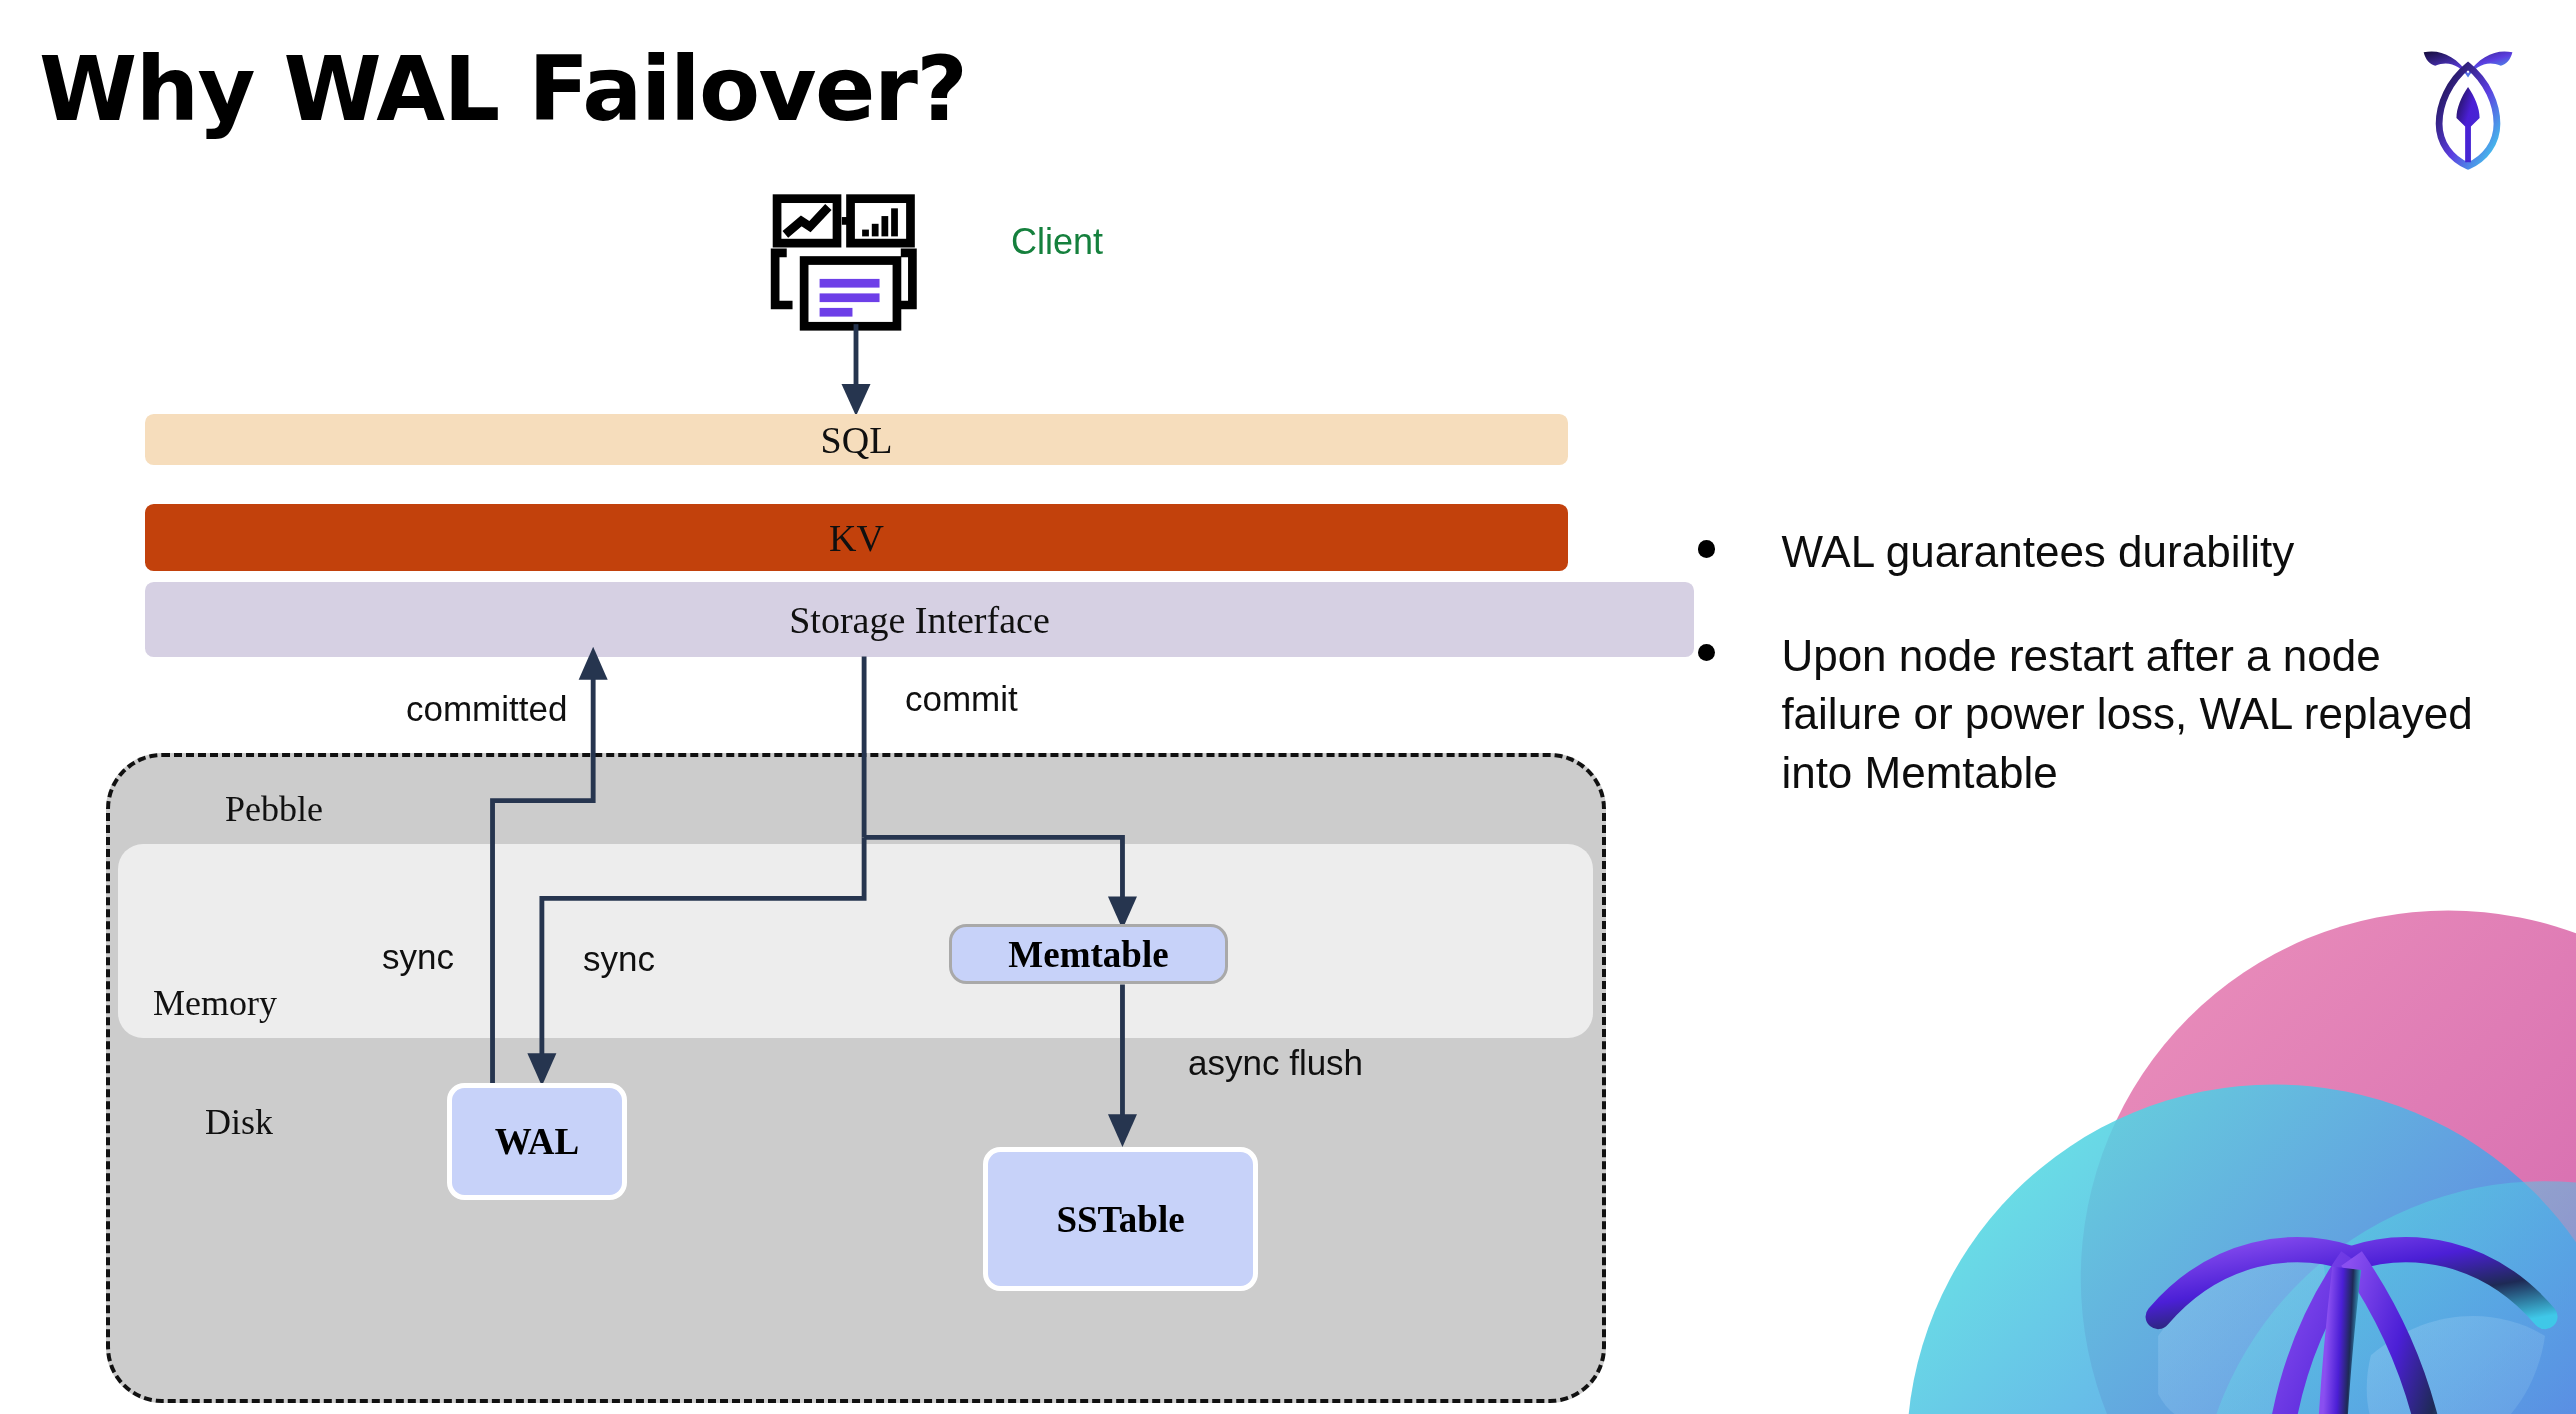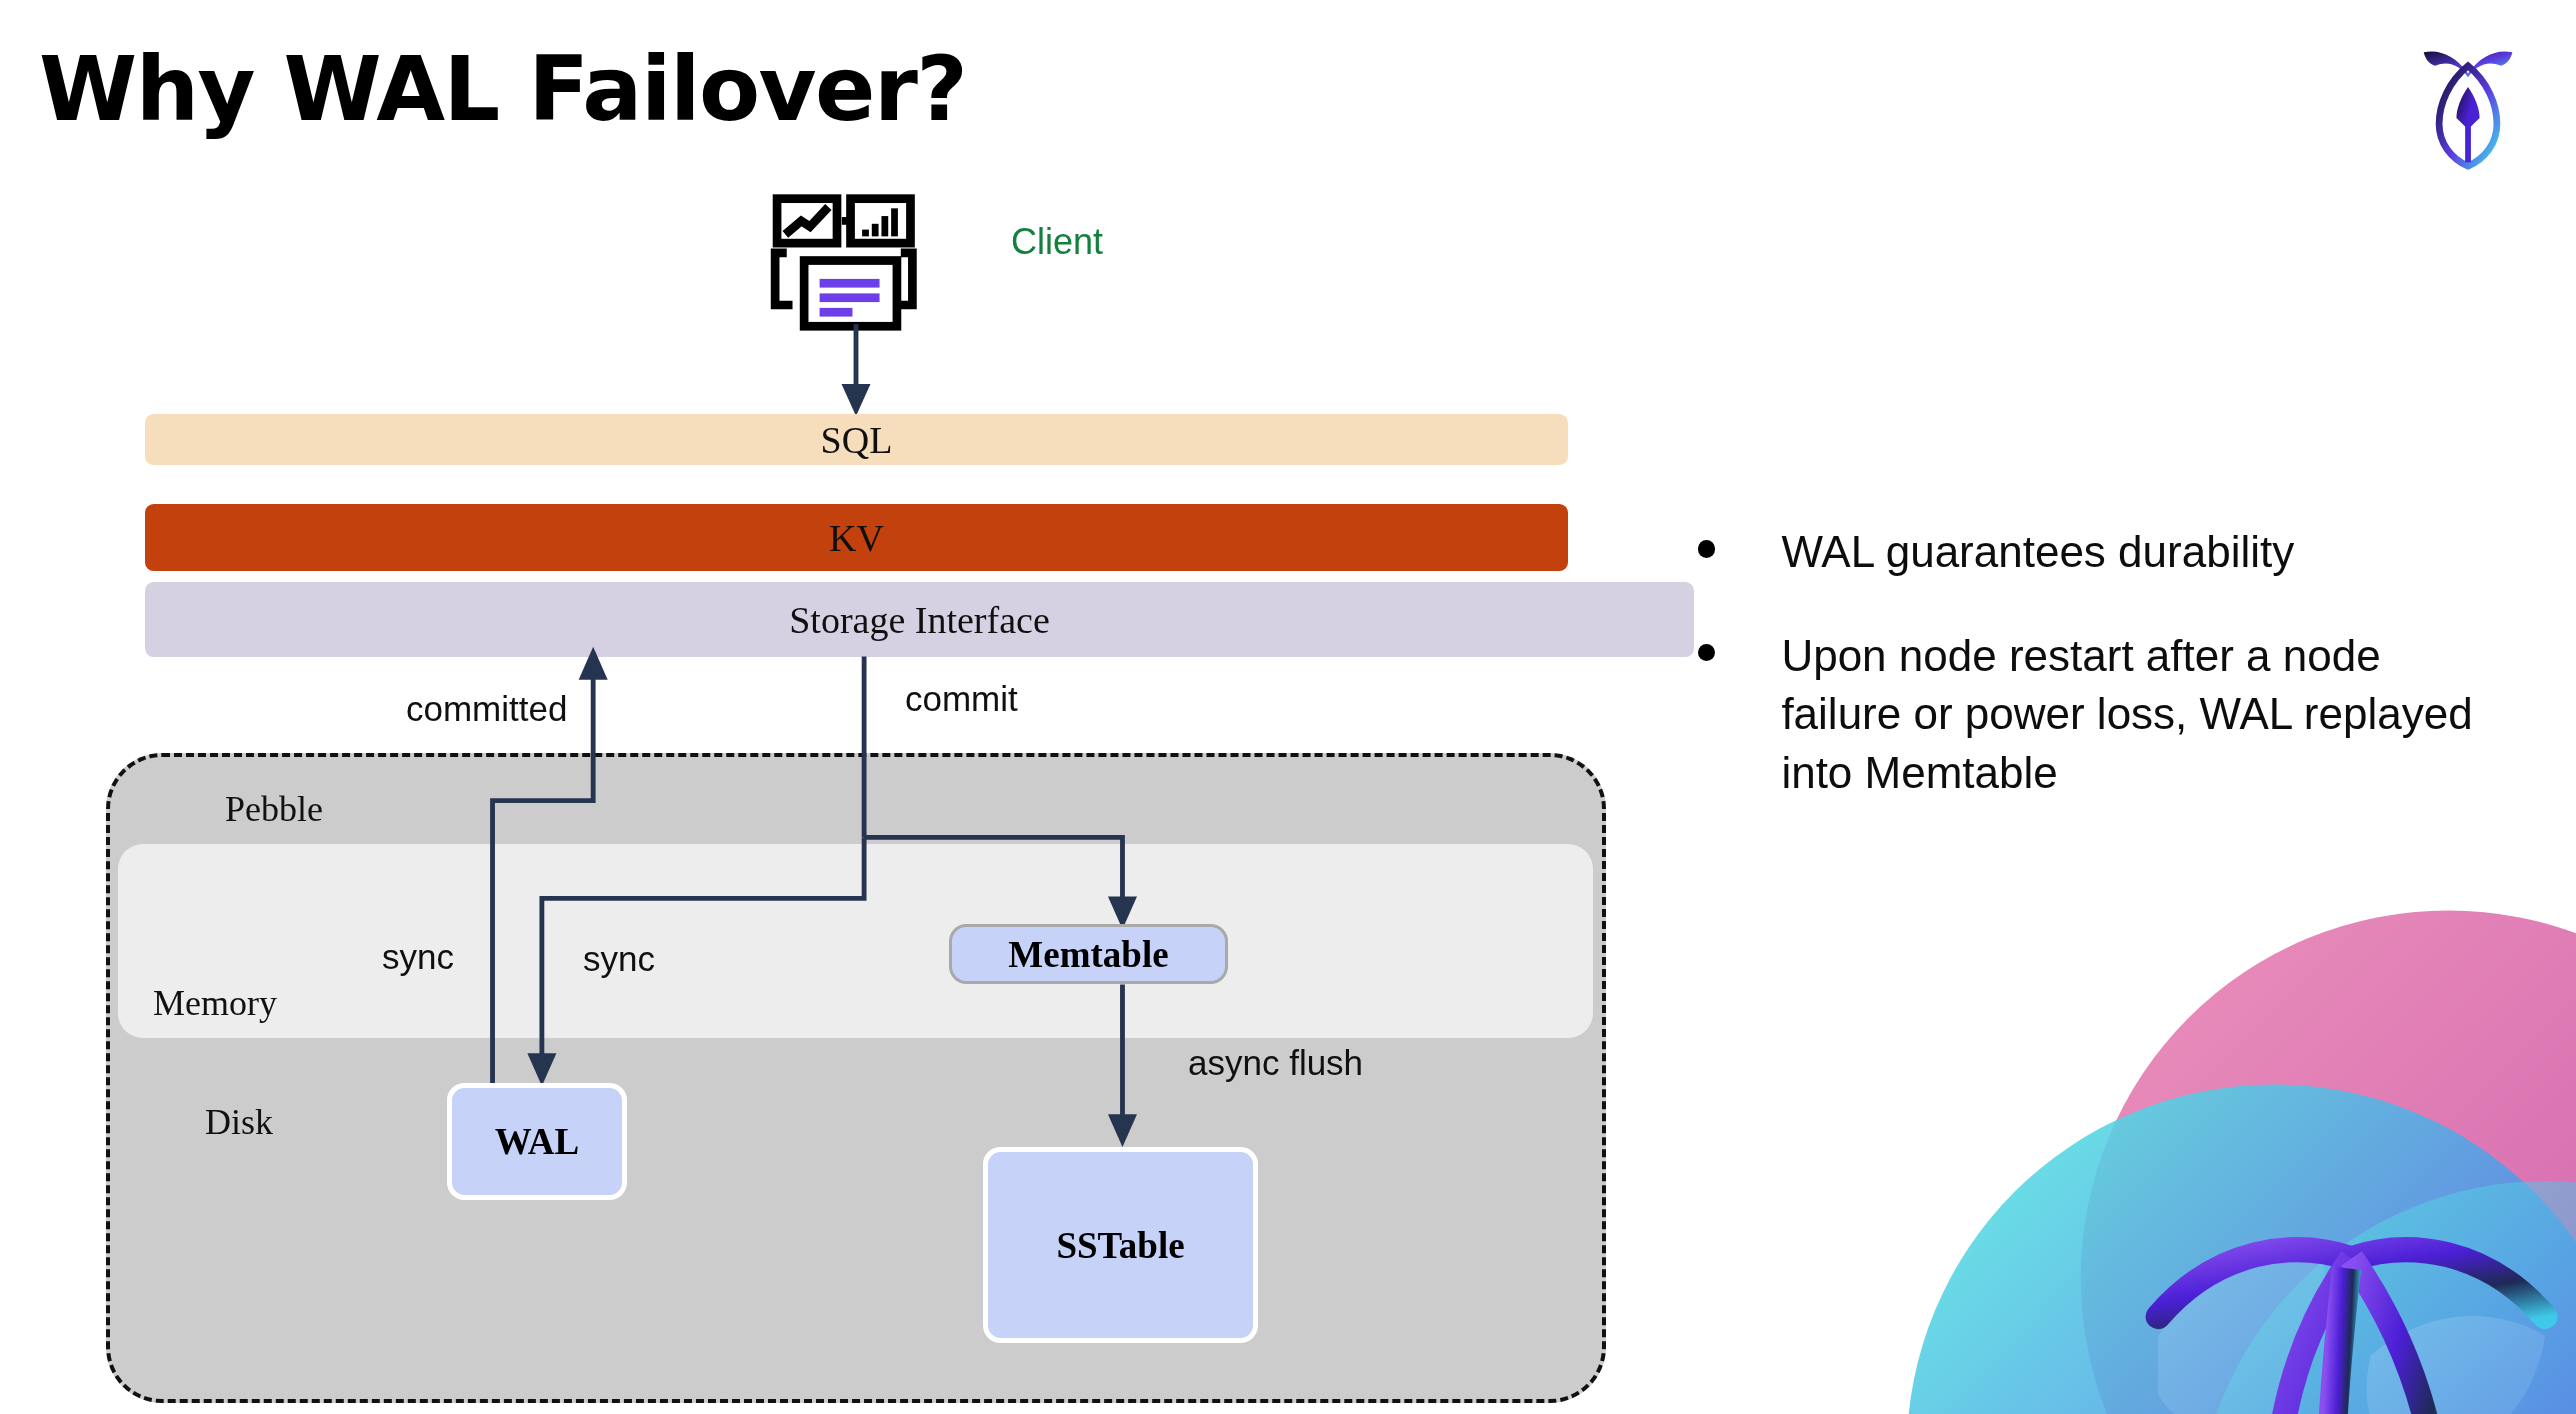--- a/index.html
+++ b/index.html
@@ -86,21 +86,21 @@
   }
   #node-memtable{
     left:949px;top:924px;width:279px;height:60px;
     border:3.9px solid #a9a9a9;
   }
   #node-wal{
     left:447px;top:1083px;width:180px;height:117px;
     border:5.8px solid #ffffff;
   }
   #node-sstable{
-    left:983px;top:1147px;width:275px;height:196px;
+    left:983px;top:1147px;width:275px;height:144px;
     border:5.8px solid #ffffff;
   }
 
   
   .edge-label{
     position:absolute;
     font-family:"Liberation Sans", sans-serif;
     font-size:35px;color:#101010;
     white-space:nowrap;
   }

